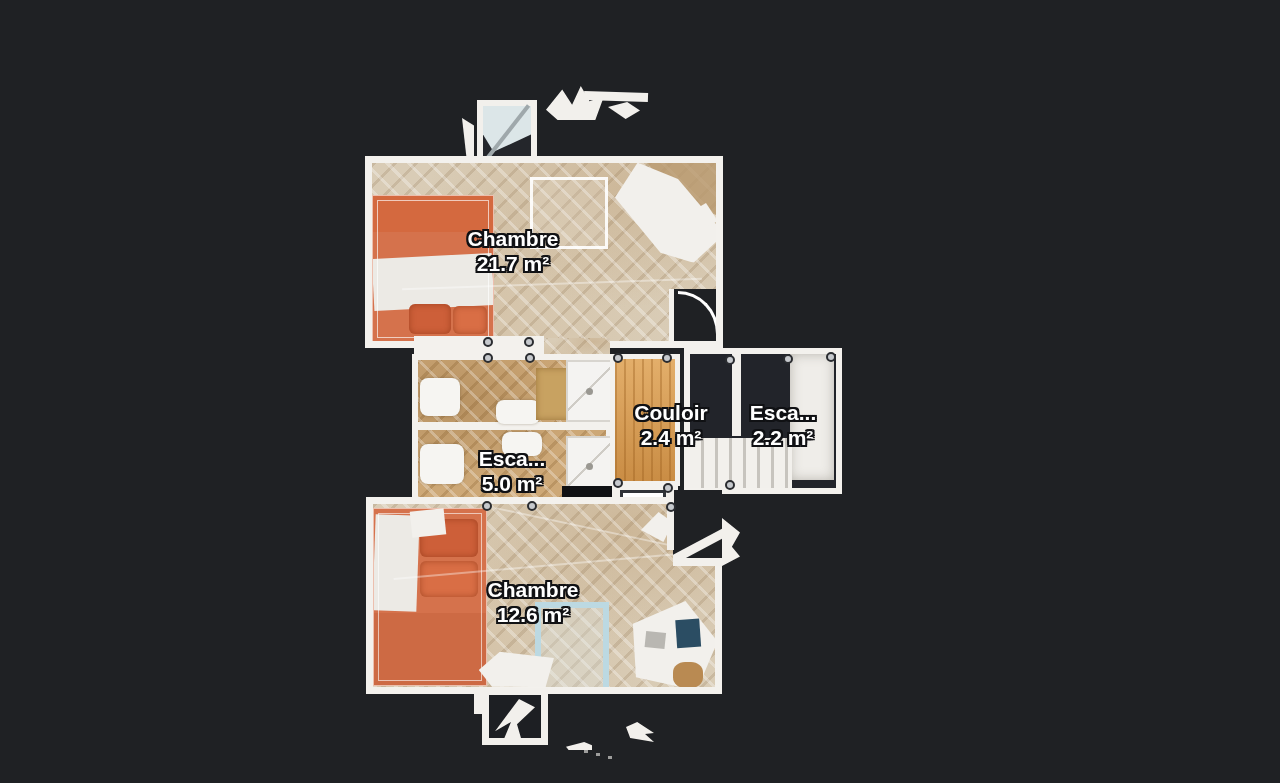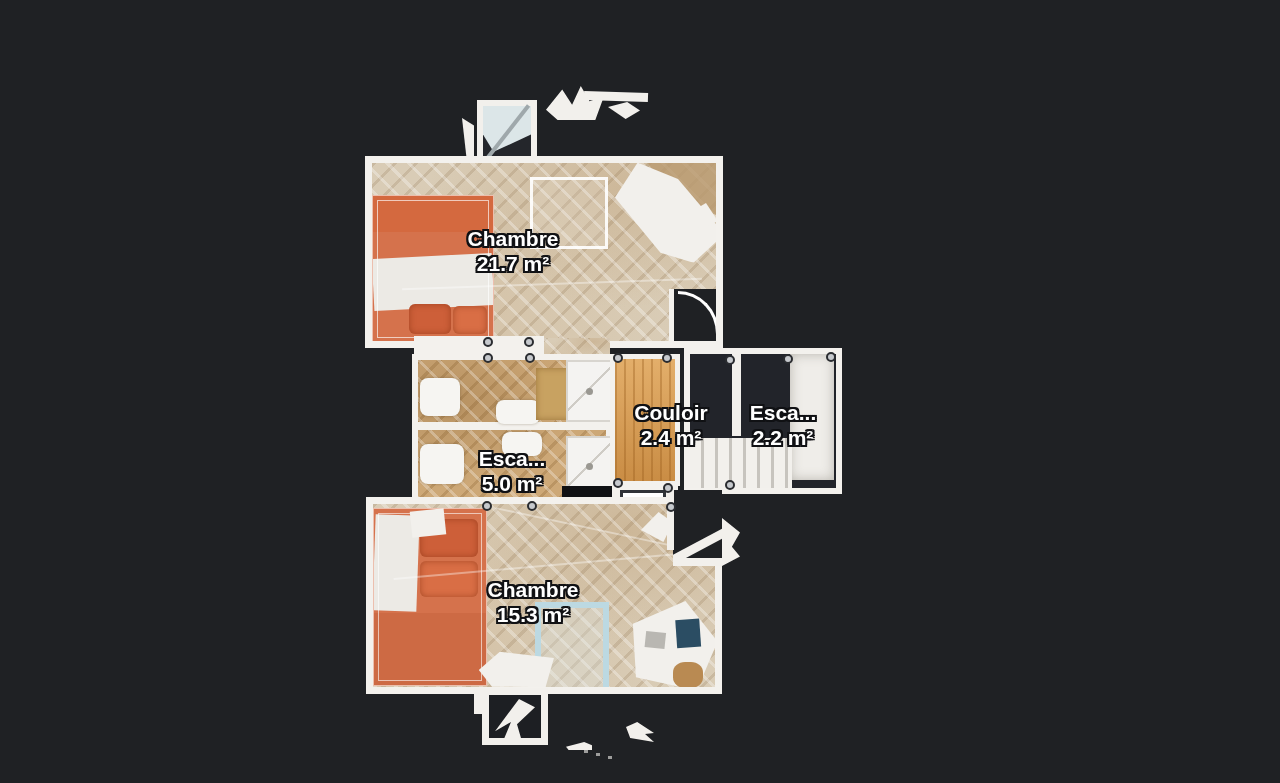--- a/index.html
+++ b/index.html
@@ -222,16 +222,16 @@
   <div class="room-label" style="left:671px;top:400px;">
     <div>Couloir</div>
     <div>2.4 m²</div>
   </div>
   <div class="room-label" style="left:783px;top:400px;">
     <div>Esca...</div>
     <div>2.2 m²</div>
   </div>
   <div class="room-label" style="left:533px;top:577px;">
     <div>Chambre</div>
-    <div>15.3 m²</div>
+    <div>12.6 m²</div>
   </div>
 
 </div>
 
 </body></html>

